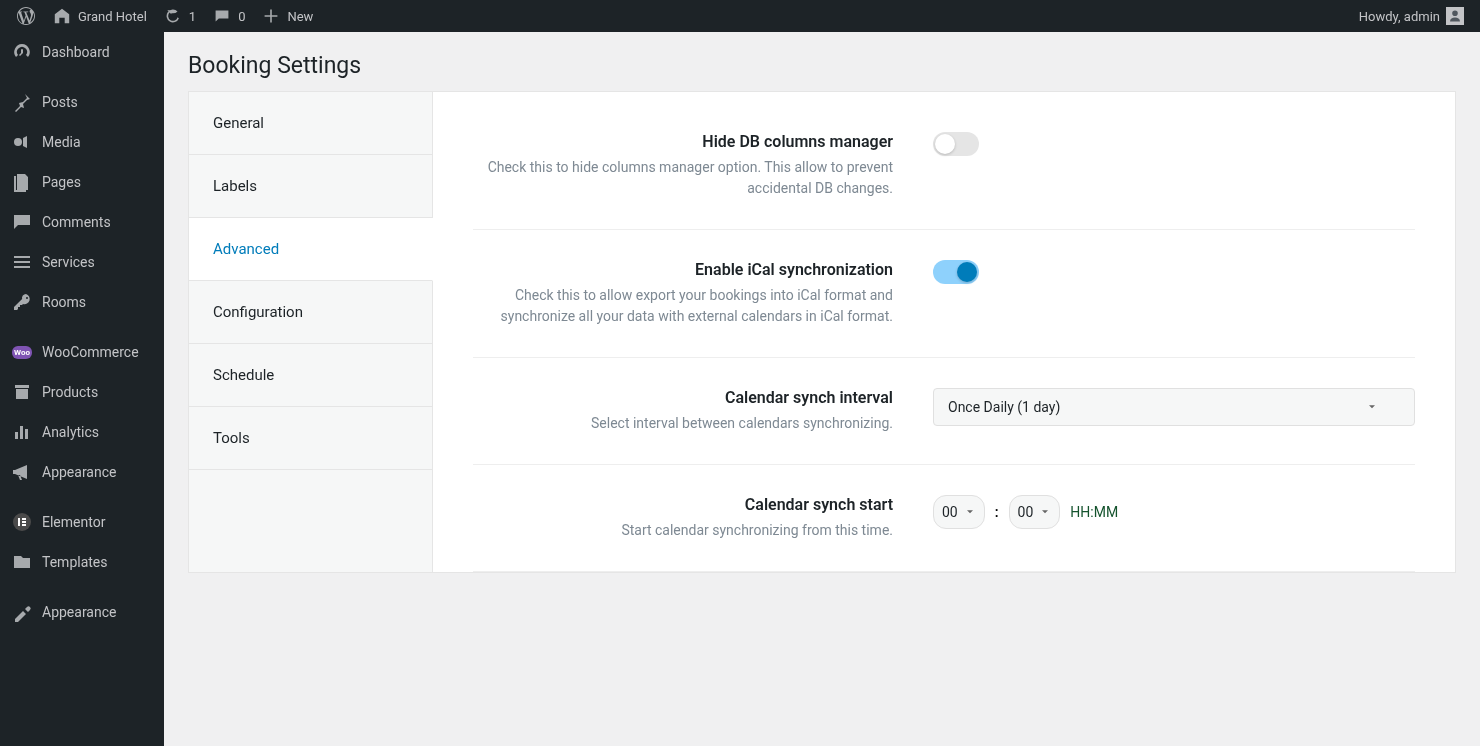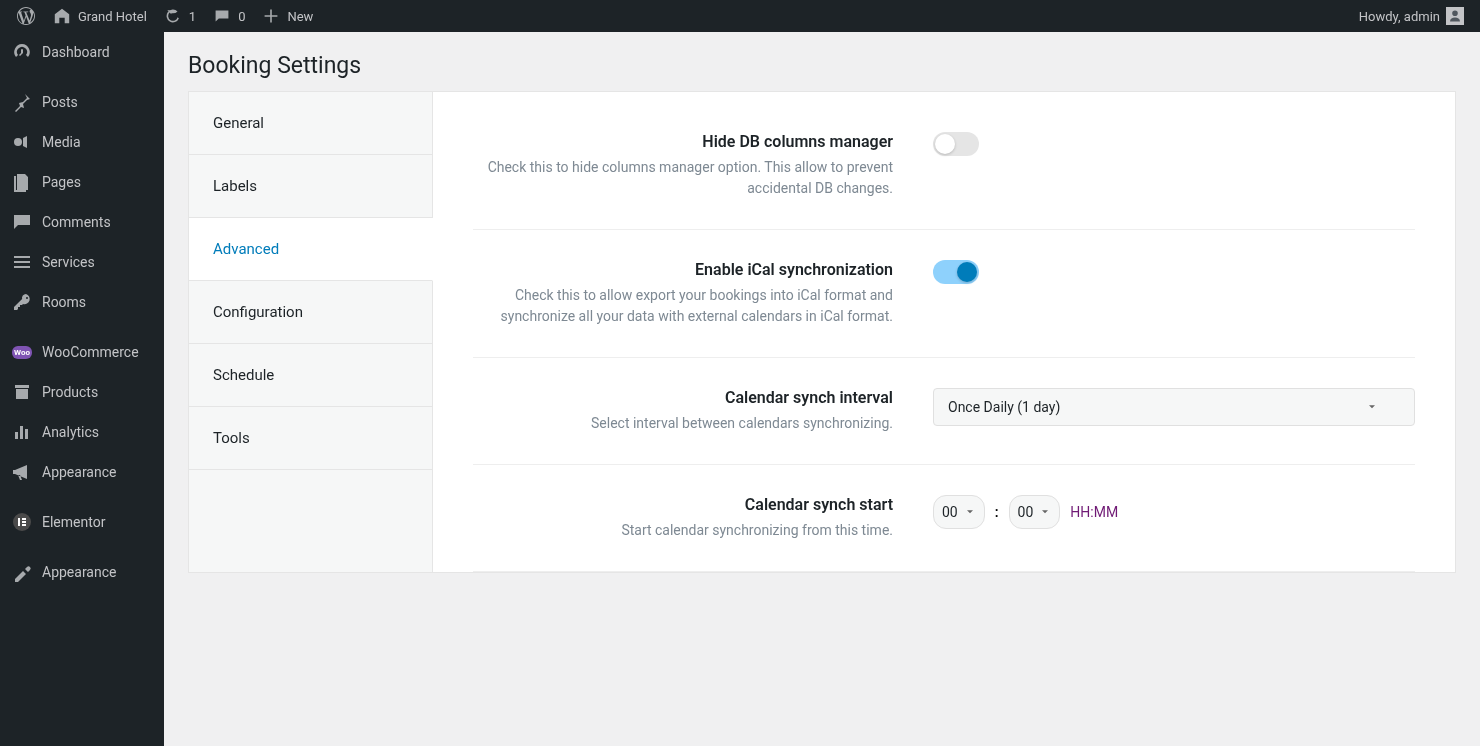--- a/index.html
+++ b/index.html
@@ -35,21 +35,21 @@
 .toggle { width: 46px; height: 24px; border-radius: 12px; background: #e5e5e5; position: relative; cursor: pointer; }
 .toggle::after { content: ""; width: 20px; height: 20px; background: #fff; border-radius: 50%; position: absolute; top: 2px; left: 2px; box-shadow: 0 1px 3px rgba(0,0,0,0.2); }
 .toggle.on { background: #8ed1fc; }
 .toggle.on::after { background: #007cba; left: 24px; }
 
 .select-box { width: 100%; background: #f6f7f7; border: 1px solid #e0e0e0; border-radius: 4px; padding: 10px 36px 10px 14px; font-size: 14px; color: #1d2327; position: relative; display: flex; align-items: center; justify-content: space-between; cursor: pointer; }
 .select-small { background: #f6f7f7; border: 1px solid #e0e0e0; border-radius: 13px; padding: 8px 8px; font-size: 14px; color: #1d2327; display: flex; align-items: center; gap: 6px; cursor: pointer; }
 .chev { width: 12px; height: 12px; }
 .time-row { display: flex; align-items: center; gap: 10px; font-size: 14px; }
 .time-sep { font-weight: 600; }
-.hhmm { color: #701a75; }
+.hhmm { color: #14532d; }
 </style>
 </head>
 <body>
 
 <div class="admin-bar">
   <div class="admin-bar-left">
     <div class="admin-bar-item">
       <span class="icon">
         <svg viewBox="0 0 20 20" width="18" height="18" fill="currentColor">
             <path d="M10 0C4.5 0 0 4.5 0 10s4.5 10 10 10 10-4.5 10-10S15.5 0 10 0zM1 10c0-1.3.3-2.5.8-3.6l4.3 11.8C3.1 16.8 1 13.6 1 10zm9 9c-.9 0-1.7-.1-2.5-.4l2.7-7.8 2.8 7.6c0 .1 0 .1.1.1-.9.3-2 .5-3.1.5zm1.2-13.2c.5 0 1-.1 1-.1.5-.1.4-.8-.1-.7 0 0-1.4.1-2.3.1-.9 0-2.3-.1-2.3-.1-.5 0-.5.7-.1.7 0 0 .5.1.9.1l1.3 3.7-1.9 5.7-3.2-9.4c.5 0 1-.1 1-.1.5-.1.4-.8-.1-.7 0 0-1.4.1-2.3.1H3C4.6 2.3 7.1 1 10 1c2.1 0 4.1.8 5.6 2.1h-.1c-.9 0-1.5.8-1.5 1.6 0 .7.4 1.3.9 2.1.3.6.7 1.3.7 2.4 0 .7-.3 1.6-.7 2.8l-.9 2.9-3.8-9.1zm3.3 12.1l2.8-7.9c.5-1.3.7-2.3.7-3.2 0-.3 0-.6-.1-.9C18.6 7.2 19 8.5 19 10c0 3.1-1.7 5.8-4.2 7.3l-.3.6z"></path>
@@ -192,20 +192,28 @@
     </div>
     <div class="sidebar-gap"></div>
     <div class="sidebar-item">
       <span class="icon">
           <svg viewBox="0 0 20 20" width="20" height="20" fill="currentColor">
             <circle cx="10" cy="10" r="9" fill="#4a4a4a"></circle>
             <path d="M6 6h2v8H6zm4 0h4v2h-4zm0 3h4v2h-4zm0 3h4v2h-4z" fill="#fff"></path>
           </svg>
         </span>
       <span>Elementor</span>
+    </div>
+    <div class="sidebar-item">
+      <span class="icon">
+          <svg viewBox="0 0 20 20" width="20" height="20" fill="currentColor">
+            <path d="M2 4h7l2 2h7v10H2z"></path>
+          </svg>
+        </span>
+      <span>Templates</span>
     </div>
     <div class="sidebar-gap"></div>
     <div class="sidebar-item">
       <span class="icon">
           <svg viewBox="0 0 20 20" width="20" height="20" fill="currentColor">
             <path d="M3 17l8-8 3 3-8 8H3zm10-10l2-2a2 2 0 013 3l-2 2z"></path>
           </svg>
         </span>
       <span>Appearance</span>
     </div>

